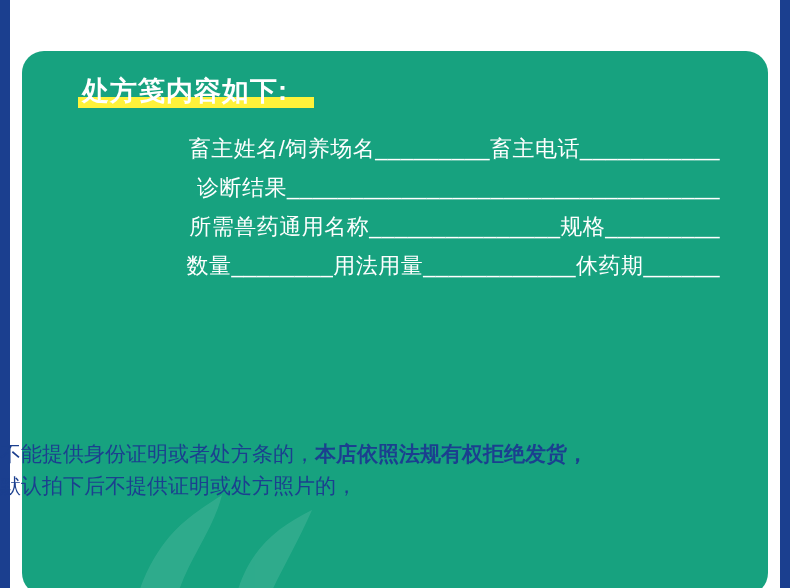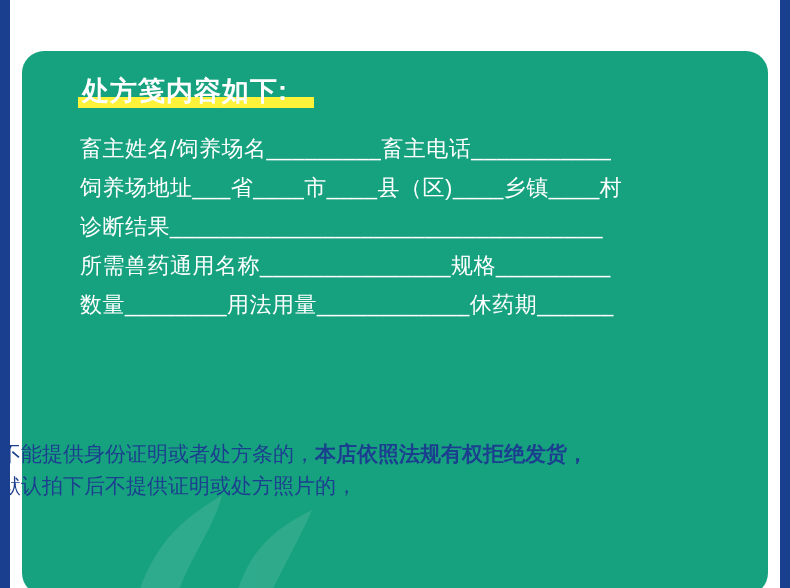--- a/index.html
+++ b/index.html
@@ -76,20 +76,21 @@
     height: 11px;
     background: #fff23a;
     z-index: 1;
   }
 
   .form-lines {
     position: absolute;
     left: 58px;
     top: 78px;
     width: 640px;
+    text-align: right;
   }
   .form-line {
     font-size: 22px;
     color: #ffffff;
     line-height: 39px;
     white-space: pre;
     letter-spacing: 0.5px;
   }
 
   .footer {
@@ -125,21 +126,20 @@
       <path d="M120 140 C130 80, 160 55, 200 35 C180 80, 160 110, 150 140 Z" fill="#ffffff"></path>
     </svg>
 
     <div class="title-underline"></div>
     <div class="card-title-wrap">
       <div class="card-title">处方笺内容如下:</div>
     </div>
 
     <div class="form-lines">
       <div class="form-line">畜主姓名/饲养场名_________畜主电话___________</div>
-      <div class="form-line">饲养场地址___省____市____县（区)____乡镇____村</div>
       <div class="form-line">诊断结果__________________________________</div>
       <div class="form-line">所需兽药通用名称_______________规格_________</div>
       <div class="form-line">数量________用法用量____________休药期______</div>
     </div>
 
   </div>
 
   <div class="footer">
     <div class="footer-line"><span>不能提供身份证明或者处方条的，</span><span class="bold-seg">本店依照法规有权拒绝发货，</span></div>
     <div class="footer-line">默认拍下后不提供证明或处方照片的，</div>

